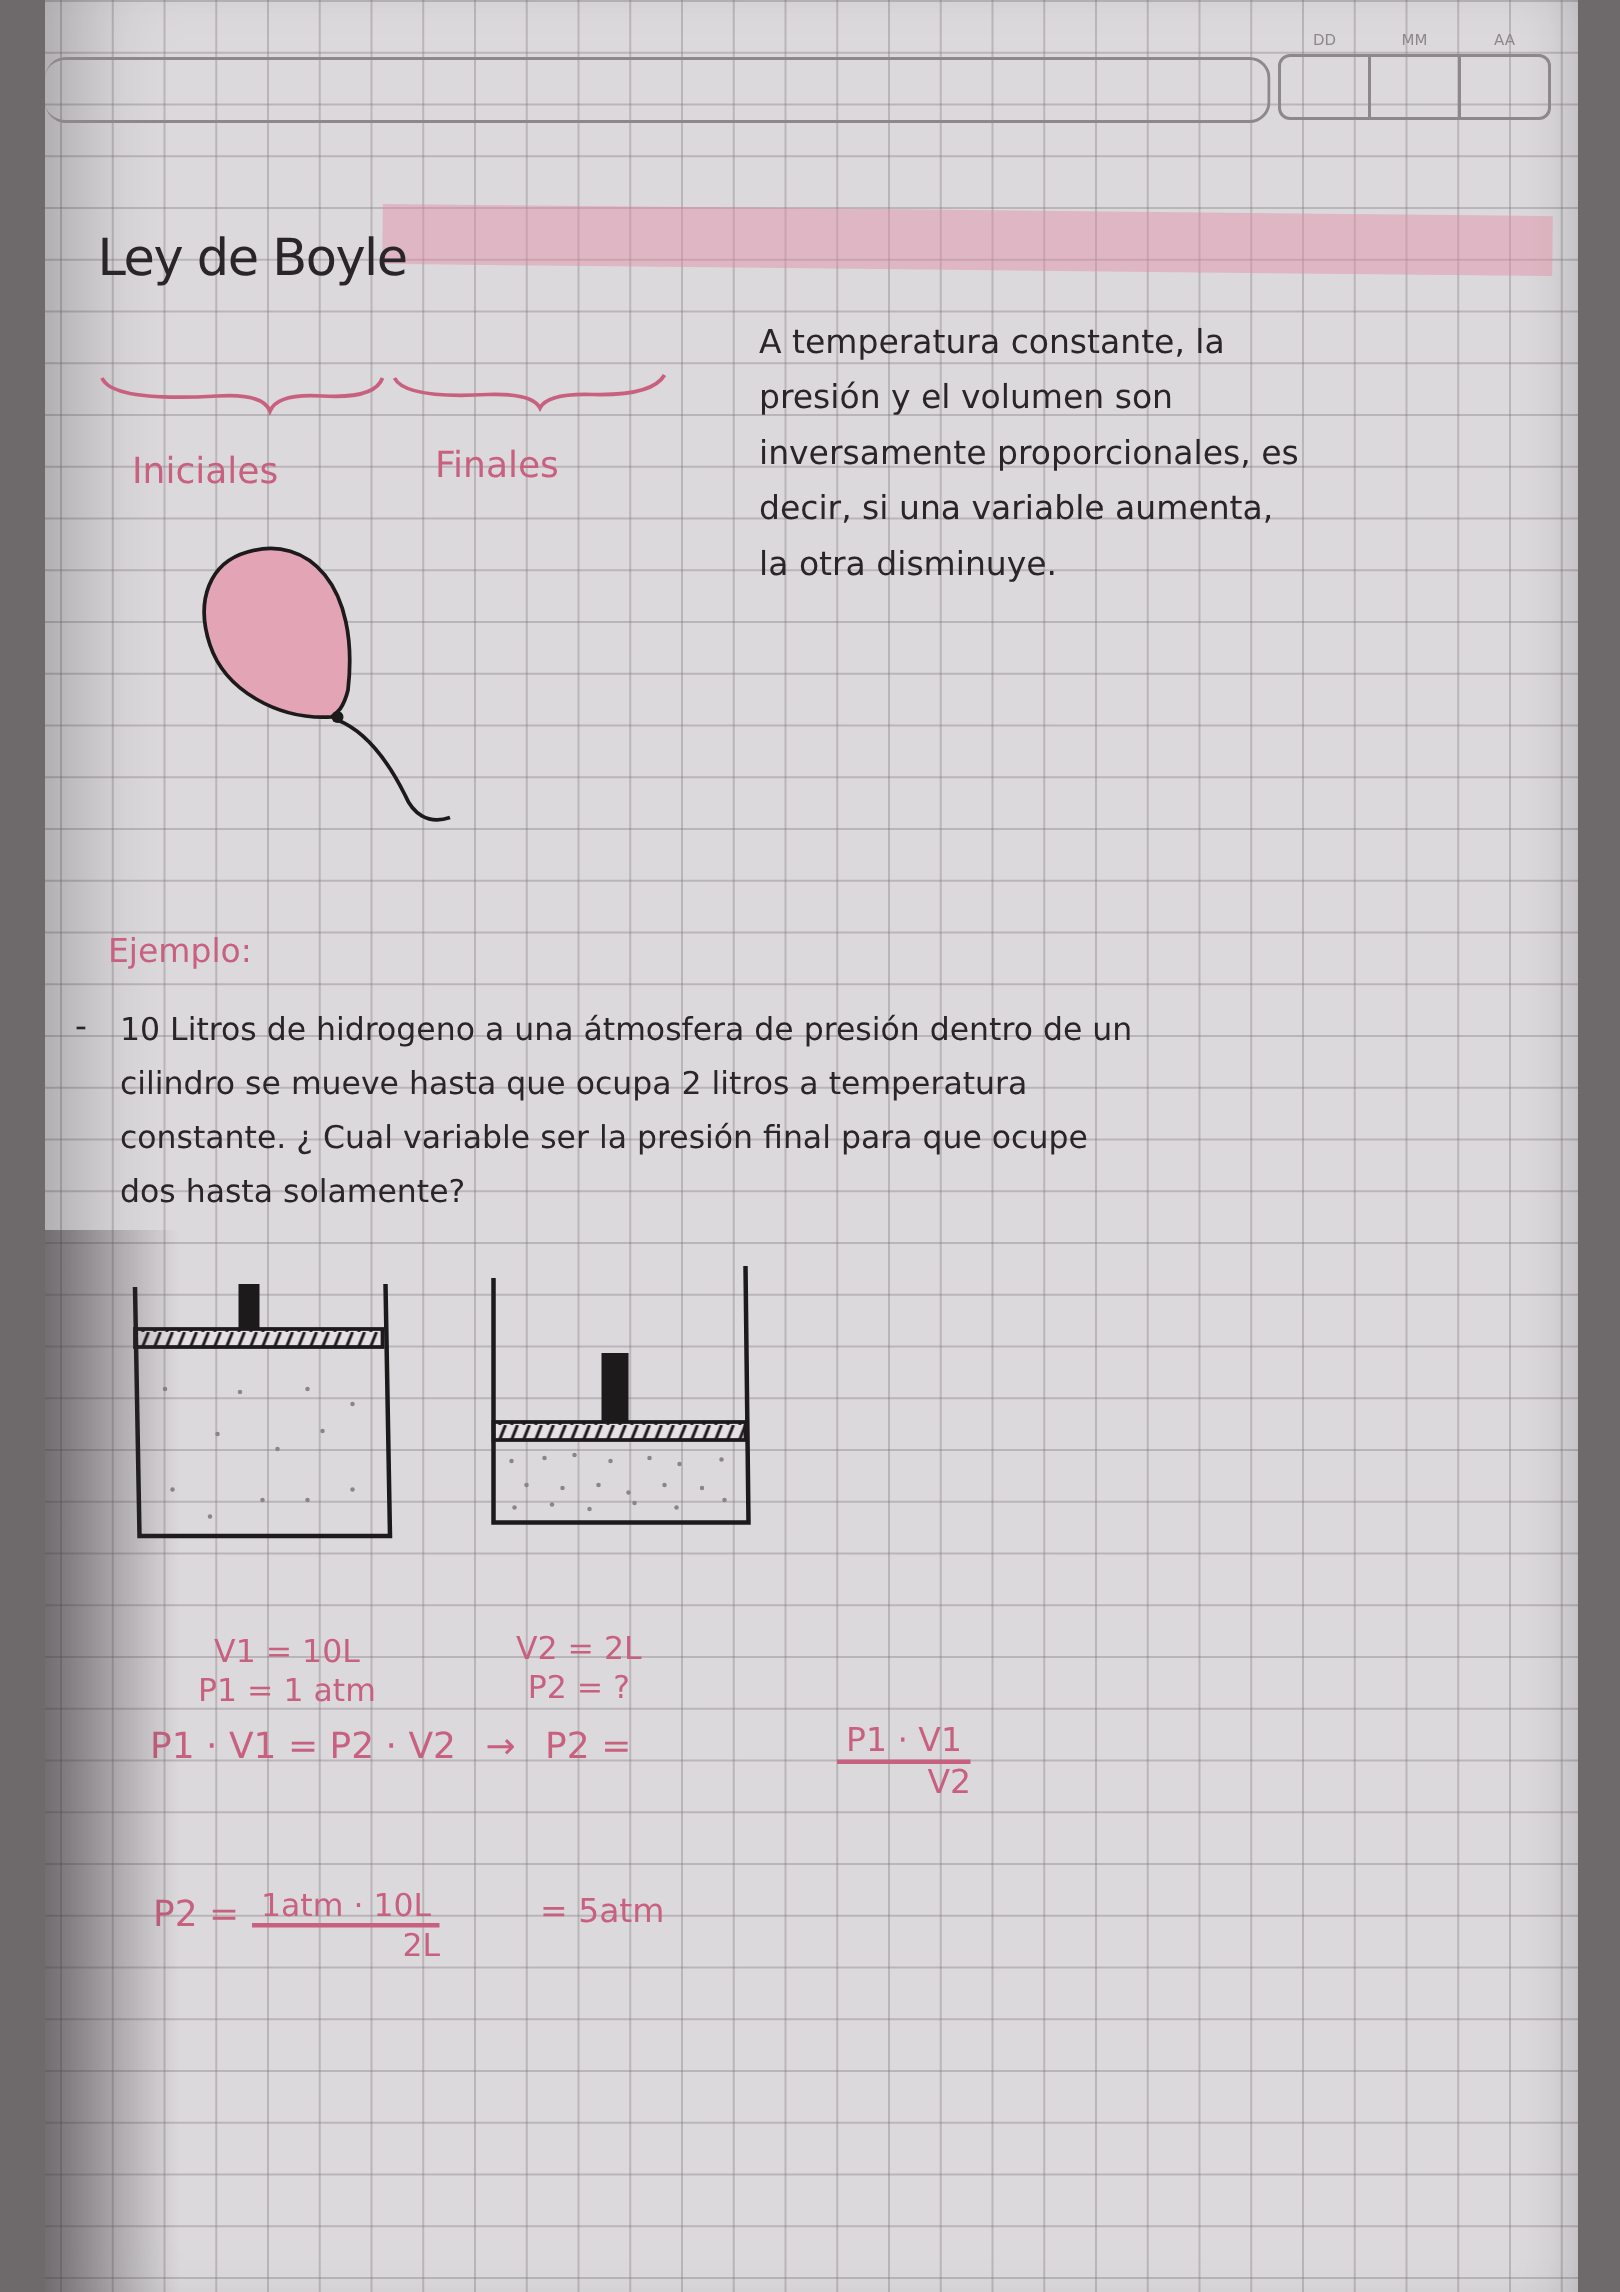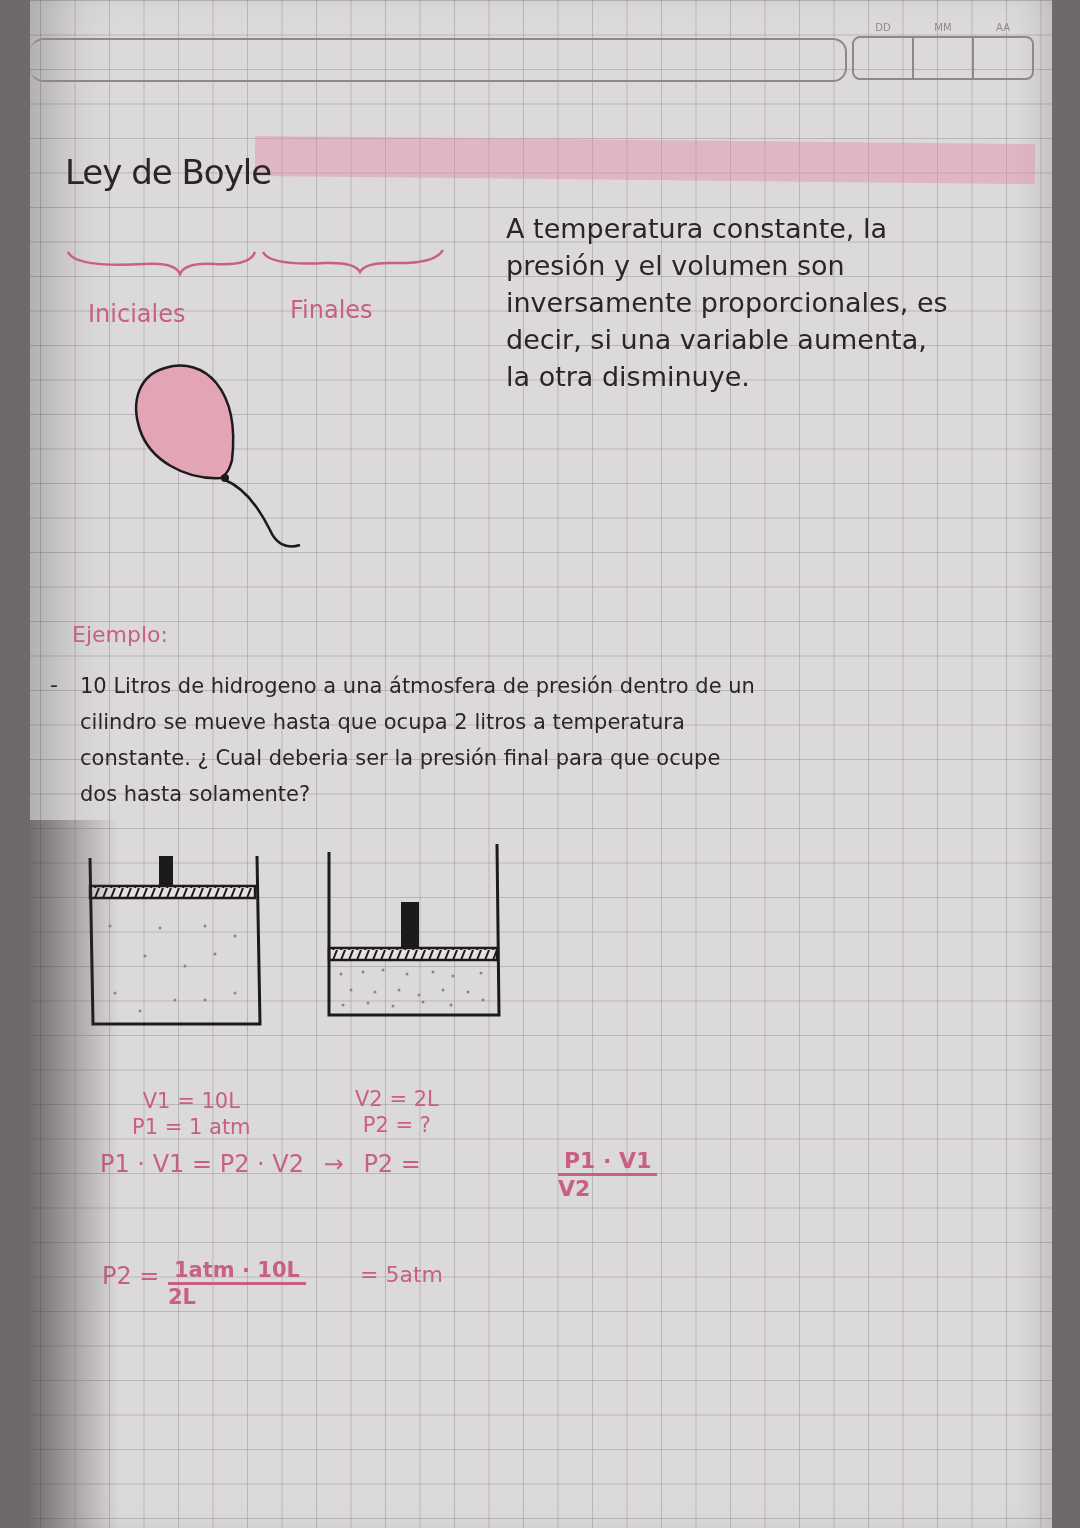--- a/index.html
+++ b/index.html
@@ -42,30 +42,30 @@
     position: absolute; left: 225px; top: 140px; width: 780px; height: 40px;
     background: rgba(226,140,165,0.45); transform: rotate(0.6deg);
   }
   .hand { position: absolute; color: #2a2628; font-family: "DejaVu Sans", sans-serif; }
   .pink { color: #c8607f; text-align: center; }
   .title { left: 12px; top: 152px; font-size: 34px; letter-spacing: -1px; padding-left: 23px; }
   .formula { left: 50px; top: 222px; font-size: 26px; letter-spacing: 2px; }
   .brace { position: absolute; }
   .lbl { font-size: 24px; }
   .def {
-    left: 476px; top: 210px; width: 460px; font-size: 27px; line-height: 37px;
+    left: 476px; top: 210px; width: 460px; font-size: 22px; line-height: 37px;
   }
   .ejemplo { left: 42px; top: 622px; font-size: 22px; }
   .problem {
     left: 50px; top: 668px; width: 930px; font-size: 21px; line-height: 36px;
   }
   .cyl { position: absolute; }
   .given { font-size: 21px; line-height: 26px; margin-top: 26px; }
   .eq1 { left: 70px; top: 1150px; font-size: 24px; }
-  .frac { position: absolute; text-align: left; font-weight: bold; }
+  .frac { position: absolute; text-align: right; }
   .frac .num { display: block; border-bottom: 3px solid #c8607f; padding: 0 6px; }
   .frac .den { display: block; }
 </style>
 </head>
 <body>
 
 <div class="page">
 
   <div class="header-bar"></div>
   <div class="date-box">
@@ -103,21 +103,21 @@
     <path d="M40 8 C80 -4 115 30 107 100 C104 112 100 115 96 118 C60 120 25 100 15 70 C5 40 15 15 40 8 Z" fill="#e3a5b6" stroke="#1d1a1c" stroke-width="2.5"></path>
     <circle cx="100" cy="118" r="4" fill="#1d1a1c"></circle>
     <path d="M100 120 C125 130 140 160 145 170 C150 182 160 190 175 185" stroke="#1d1a1c" stroke-width="2.5" fill="none"></path>
   </svg>
 
   <div class="hand pink ejemplo">Ejemplo:</div>
   <div class="hand" style="left:20px;top:672px;font-size:22px">-</div>
   <div class="hand problem">
     <div>10 Litros de hidrogeno a una átmosfera de presión dentro de un</div>
     <div>cilindro se mueve hasta que ocupa 2 litros a temperatura</div>
-    <div>constante. ¿ Cual deberia ser la presión final para que ocupe</div>
+    <div>constante. ¿ Cual variable ser la presión final para que ocupe</div>
     <div>dos hasta solamente?</div>
   </div>
 
   <svg class="cyl" style="left:55px;top:848px" width="180" height="185">
     <defs>
       <pattern id="hatch" width="8" height="10" patternUnits="userSpaceOnUse">
         <rect width="8" height="10" fill="#e4e0e3"></rect>
         <line x1="6" y1="0" x2="2" y2="10" stroke="#1d1a1c" stroke-width="2"></line>
       </pattern>
     </defs>
@@ -170,21 +170,21 @@
         <circle cx="100" cy="162" r="1.5"></circle>
         <circle cx="128" cy="165" r="1.5"></circle>
       <circle cx="160" cy="160" r="1.5"></circle>
     </g>
   </svg>
 
   <div class="hand pink given" style="left:102px;top:1062px">
     <div>V1 = 10L</div>
     <div>P1 = 1 atm</div>
   </div>
-  <div class="hand pink given" style="left:325px;top:1060px">
+  <div class="hand pink given" style="left:314px;top:1060px">
     <div>V2 = 2L</div>
     <div>P2 = ?</div>
   </div>
 
   <div class="hand pink eq1">
     <span>P1 · V1 = P2 · V2</span>
     <span style="margin:0 12px">→</span>
     <span>P2 =</span>
   </div>
   <div class="hand pink frac" style="left:528px;top:1148px;font-size:22px">

